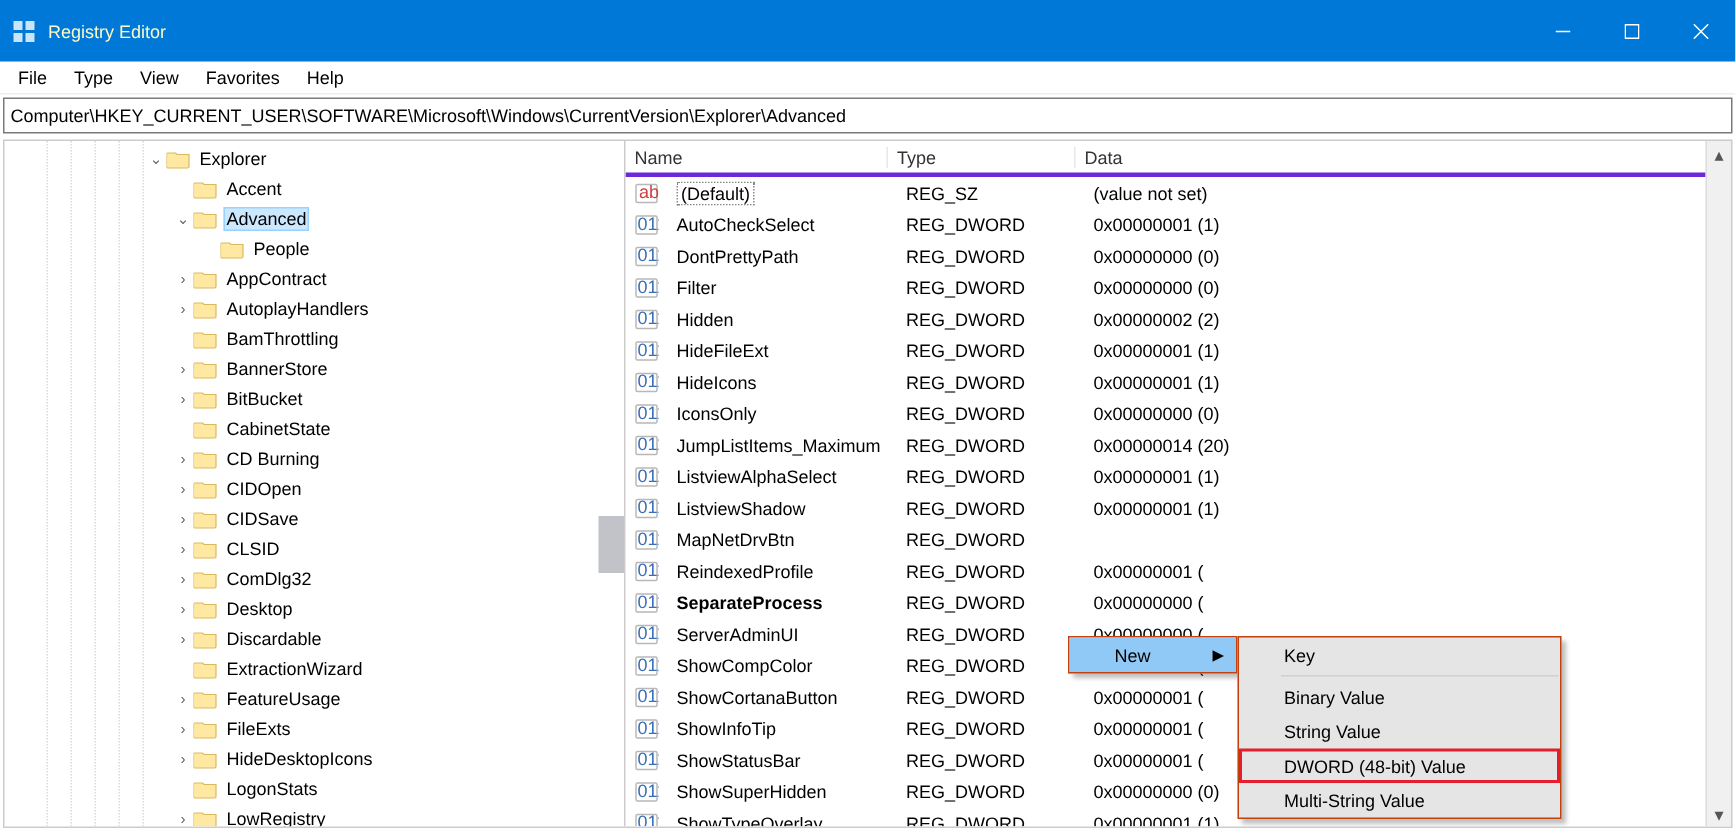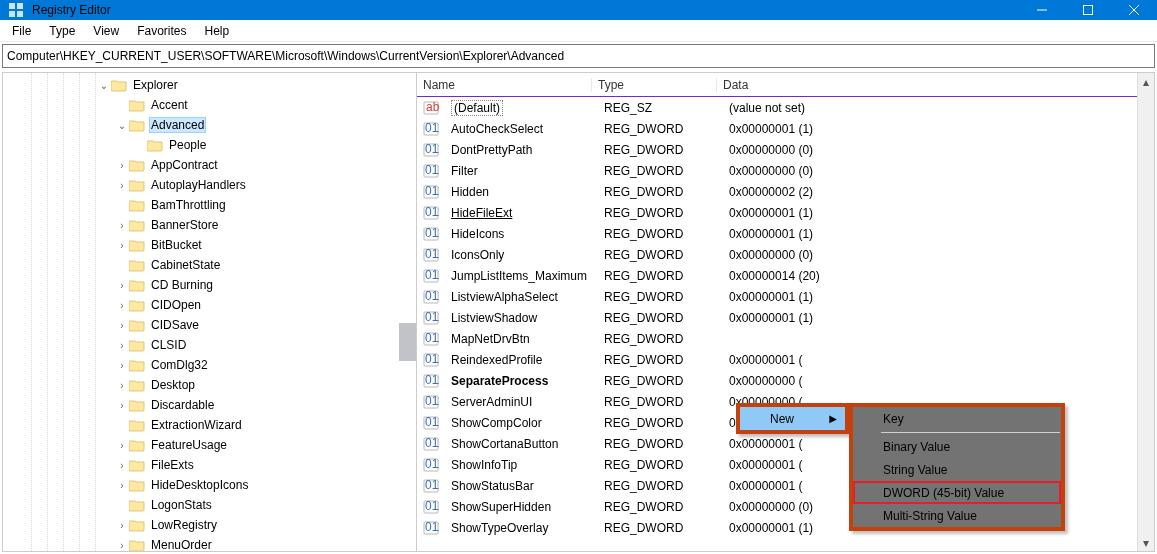--- a/index.html
+++ b/index.html
@@ -1,18 +1,18 @@
 <!DOCTYPE html>
 <html><head>
 <meta charset="utf-8">
 <style>
 * { box-sizing: border-box; margin: 0; padding: 0; font-family: "Segoe UI", Tahoma, sans-serif; font-size: 12px; }
 body { width: 1157px; height: 554px; background: #fff; overflow: hidden; display: flex; flex-direction: column; }
 
-.titlebar { background: #0078d7; color: #000000; height: 20px; display: flex; align-items: center; }
+.titlebar { background: #0078d7; color: #fef9c3; height: 41px; display: flex; align-items: center; }
 .titlebar .icon { width: 16px; height: 16px; margin: 0 8px; }
 .titlebar .title { flex: 0 0 auto; font-size: 12px; }
 .titlebar .spacer { flex: 1; }
 .titlebar .winbtn { width: 46px; height: 30px; display: flex; align-items: center; justify-content: center; }
 
 .menubar { height: 22px; display: flex; align-items: center; padding: 0 4px; gap: 2px; border-bottom: 1px solid #eee; }
 .menubar .item { padding: 2px 8px; }
 
 .addressbar { height: 24px; border: 1px solid #7a7a7a; margin: 2px; display: flex; align-items: center; padding: 0 4px; }
 .addressbar input { border: none; outline: none; width: 100%; font-size: 12px; }
@@ -22,35 +22,35 @@
 .tree { width: 414px; border-right: 1px solid #ccc; overflow: hidden; position: relative; }
 .tree-inner { padding: 2px 0; }
 .tree-row { display: flex; align-items: center; height: 20px; white-space: nowrap; }
 .tree-row .twisty { width: 14px; height: 14px; display: inline-flex; align-items: center; justify-content: center; color: #666; font-size: 10px; }
 .tree-row .ficon { width: 16px; height: 14px; margin-right: 4px; }
 .tree-row .label { padding: 0 2px; }
 .tree-row.selected .label { background: #cce8ff; border: 1px solid #99d1ff; padding: 0 1px; }
 .tree-vscroll-thumb { position: absolute; right: 0; top: 250px; width: 17px; height: 38px; background: #c2c3c9; }
 
 .list { flex: 1; display: flex; flex-direction: column; position: relative; overflow: hidden; }
-.list-header { display: flex; height: 24px; align-items: center; border-bottom: 1px solid #6d28d9; }
+.list-header { display: flex; height: 24px; align-items: center; border-bottom: 3px solid #6d28d9; }
 .list-header .col { padding: 0 6px; color: #333; border-right: 1px solid #e8e8e8; }
 .list-body { flex: 1; position: relative; overflow: hidden; }
 .list-row { display: flex; align-items: center; height: 21px; }
 .list-row .cell { padding: 0 6px; white-space: nowrap; overflow: hidden; text-overflow: ellipsis; }
 .list-row .vicon { width: 16px; height: 14px; margin-right: 6px; margin-left: 6px; flex: 0 0 auto; }
 .list-row.default .namecell { border: 1px dotted #888; padding: 0 2px; }
 .list .vscroll { position: absolute; right: 0; top: 0; bottom: 0; width: 17px; background: #f0f0f0; border-left: 1px solid #ddd; }
 .list .vscroll .arrow { height: 17px; display: flex; align-items: center; justify-content: center; color: #555; }
 
 .col-name { width: 175px; }
 .col-type { width: 125px; }
 .col-data { flex: 1; }
 
-.ctx { position: absolute; background: #737373; border: 4px solid #c2410c; box-shadow: 3px 3px 3px rgba(0,0,0,.25); margin-left: 24px; }
+.ctx { position: absolute; background: #e5e5e5; border: 1px solid #c2410c; box-shadow: 3px 3px 3px rgba(0,0,0,.25); }
 .ctx .row { height: 23px; display: flex; align-items: center; padding: 0 30px 0 30px; position: relative; }
 .ctx .row.hl { background: #90c8f6; }
 .ctx .row.sel { border: 2px solid #e41e2d; margin: 0; padding: 0 28px 0 28px; }
 .ctx .sep { height: 1px; background: #d0d0d0; margin: 2px 1px 2px 28px; }
 .ctx .arrow-r { position: absolute; right: 8px; font-size: 10px; }
 
 .ficon svg, .vicon svg { display: block; }
 
 .guides { position:absolute; left:0; top:0; bottom:0; width:120px; pointer-events:none; }
 .guides .g { position:absolute; top:0; bottom:0; border-left:1px dotted #d9d9d9; }
@@ -402,21 +402,21 @@
           <div class="cell col-type">REG_DWORD</div>
           <div class="cell col-data">0x00000002 (2)</div>
         </div>
         <div class="list-row">
           <span class="vicon">
             <svg width="16" height="14">
               <rect x="1" y="1" width="14" height="12" rx="1" fill="#fff" stroke="#b8b8b8"></rect>
               <text x="2" y="10" font-size="7" fill="#3a6fb7" font-family="Tahoma">011</text>
             </svg>
           </span>
-          <div class="cell col-name" style="width: 153px; display: flex; align-items: center; text-decoration: underline;">
+          <div class="cell col-name" style="width: 153px; display: flex; align-items: center;">
             <span class="namecell">HideFileExt</span>
           </div>
           <div class="cell col-type">REG_DWORD</div>
           <div class="cell col-data">0x00000001 (1)</div>
         </div>
         <div class="list-row">
           <span class="vicon">
             <svg width="16" height="14">
               <rect x="1" y="1" width="14" height="12" rx="1" fill="#fff" stroke="#b8b8b8"></rect>
               <text x="2" y="10" font-size="7" fill="#3a6fb7" font-family="Tahoma">011</text>
@@ -630,20 +630,20 @@
         <span>Key</span>
       </div>
       <div class="sep"></div>
       <div class="row">
         <span>Binary Value</span>
       </div>
       <div class="row">
         <span>String Value</span>
       </div>
       <div class="row sel">
-        <span>DWORD (45-bit) Value</span>
+        <span>DWORD (48-bit) Value</span>
       </div>
       <div class="row">
         <span>Multi-String Value</span>
       </div>
     </div>
 
 </div>
 
 </body></html>

